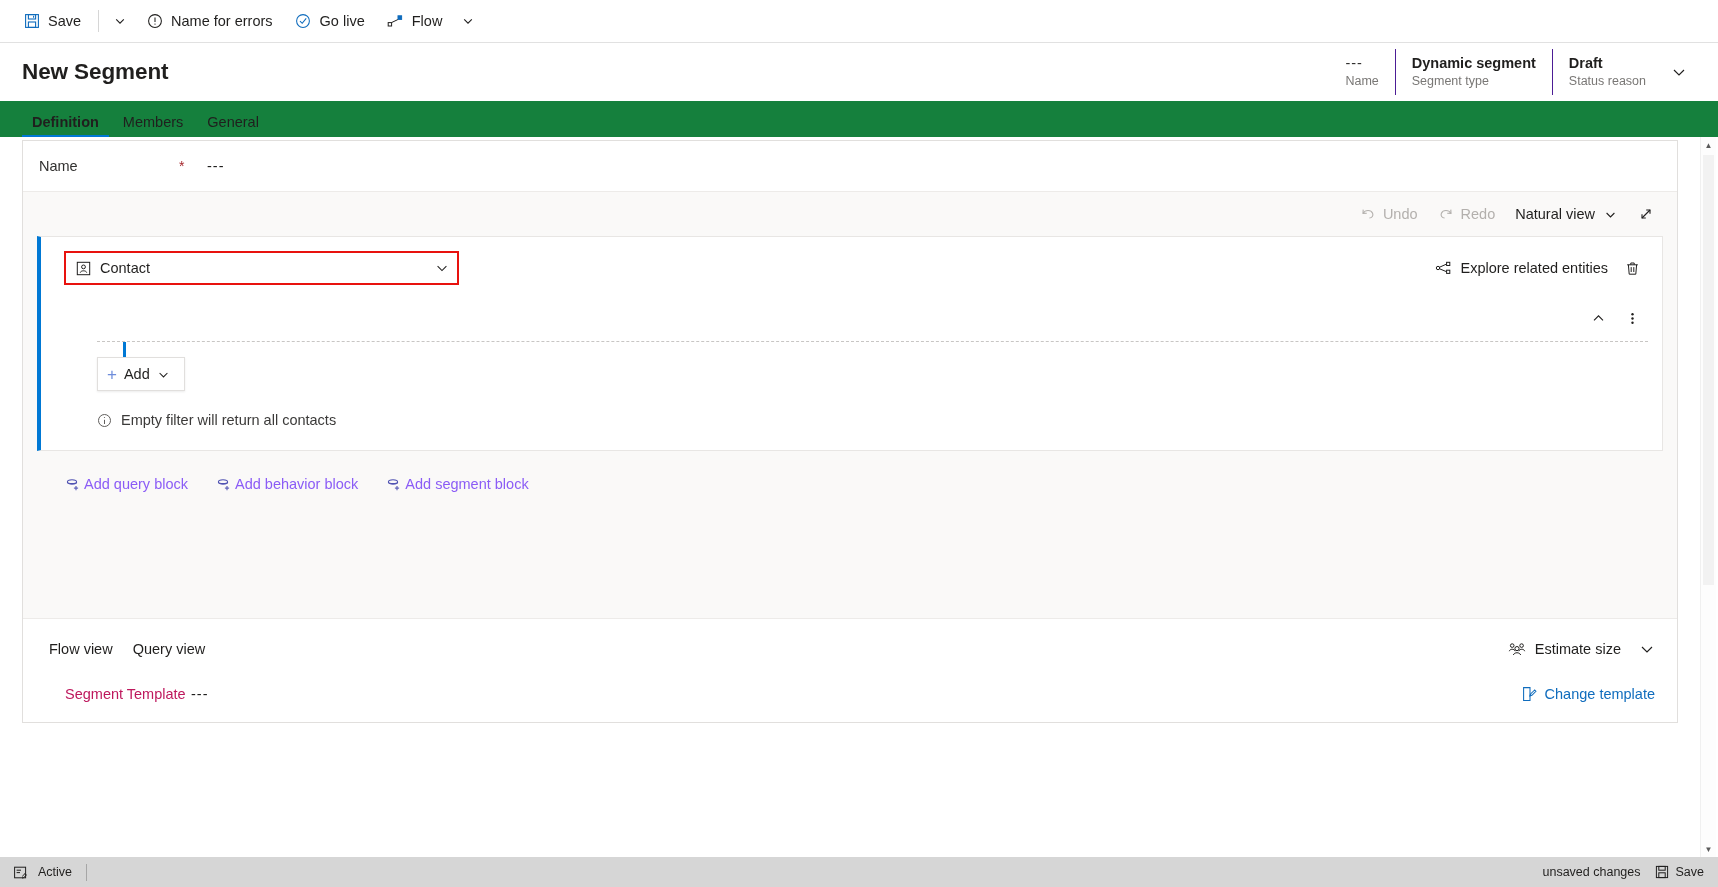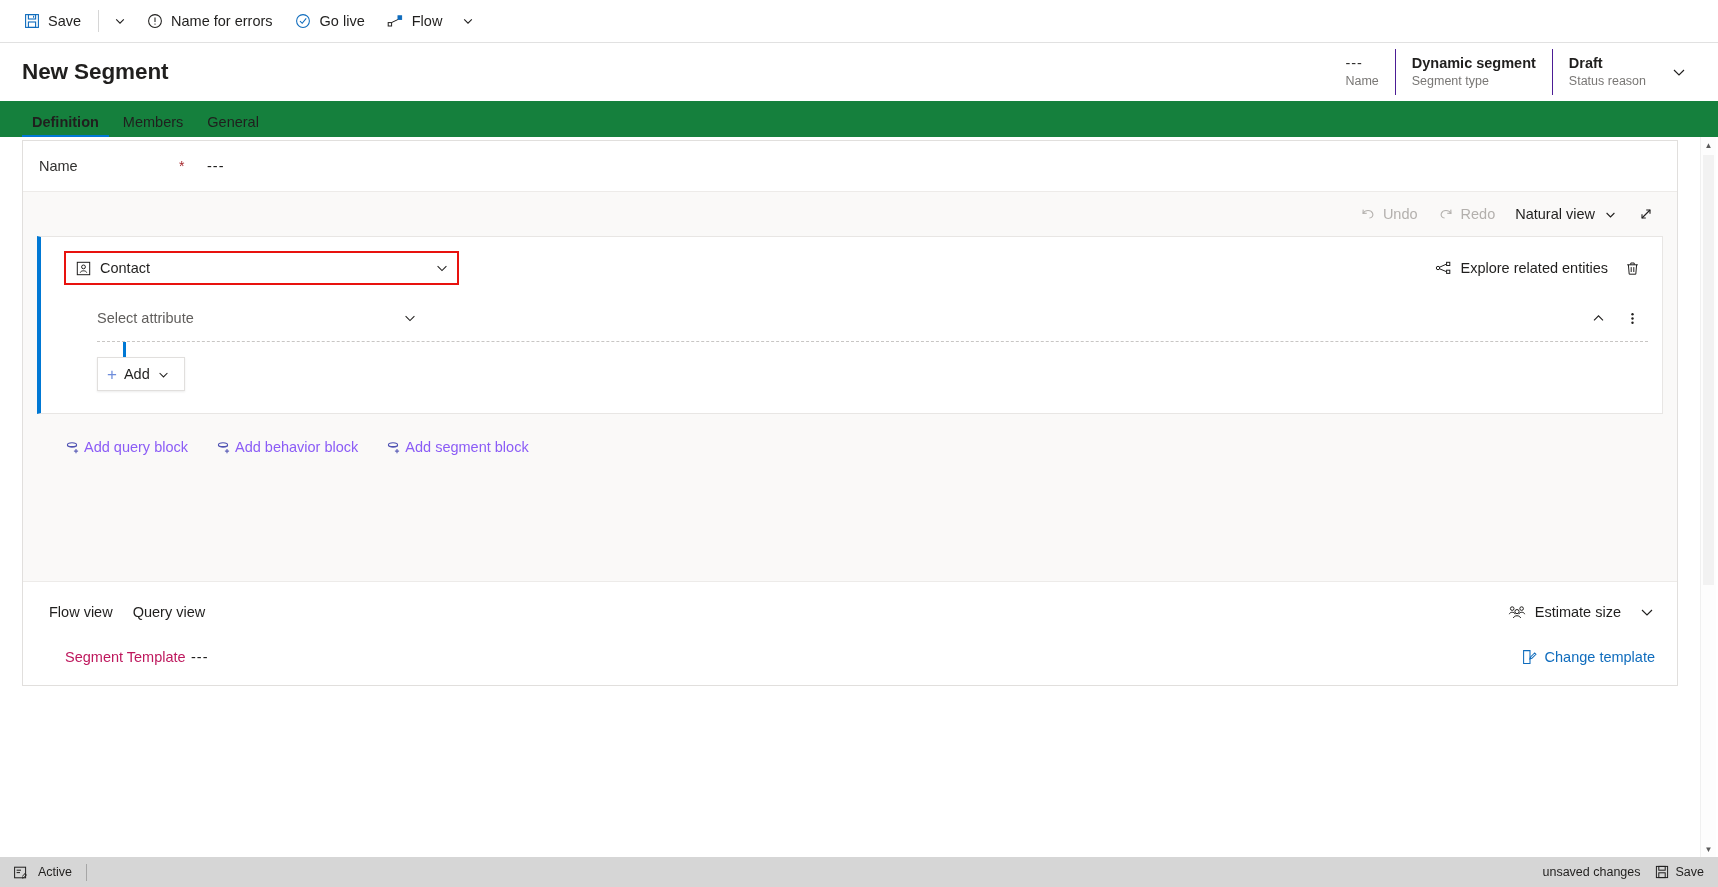--- a/index.html
+++ b/index.html
@@ -599,28 +599,20 @@
                       <path d="M5.8 3.7 L5.8 2.0 L9.2 2.0 L9.2 3.7"></path>
                       <line x1="6.2" y1="6.1" x2="6.2" y2="11.0"></line>
                       <line x1="8.8" y1="6.1" x2="8.8" y2="11.0"></line>
                     </svg>
                   </span>
                 </div>
               </div>
             </div>
 
             <div class="attr-row">
-              <div class="attr-select">
-                <span class="attr-placeholder">Select attribute</span>
-                <span>
-                  <svg width="14" height="14" viewBox="0 0 14 14" fill="none" stroke="#201f1e" stroke-width="1.05">
-                    <polyline points="2.6,5.2 7,9.6 11.4,5.2"></polyline>
-                  </svg>
-                </span>
-              </div>
               <div class="attr-actions">
                 <div class="icon-btn">
                   <span>
                     <svg width="15" height="15" viewBox="0 0 15 15" fill="none" stroke="#201f1e" stroke-width="1.1">
                       <polyline points="3,9.4 7.5,4.9 12,9.4"></polyline>
                     </svg>
                   </span>
                 </div>
                 <div class="icon-btn">
                   <span>
@@ -641,20 +633,30 @@
             <div class="add-btn">
               <span class="plus">+</span>
               <span class="lbl">Add</span>
               <span>
                 <svg width="13" height="13" viewBox="0 0 13 13" fill="none" stroke="#201f1e" stroke-width="1.05">
                   <polyline points="2.6,5 6.5,8.9 10.4,5"></polyline>
                 </svg>
               </span>
             </div>
 
+            <div class="emptyfilter">
+              <span>
+                <svg width="15" height="15" viewBox="0 0 15 15" fill="none" stroke="#605e5c" stroke-width="1.0">
+                  <circle cx="7.5" cy="7.5" r="6.0"></circle>
+                  <line x1="7.5" y1="6.8" x2="7.5" y2="11.0"></line>
+                  <circle cx="7.5" cy="4.5" r="0.6" fill="#605e5c" stroke="none"></circle>
+                </svg>
+              </span>
+              <span>Empty filter will return all contacts</span>
+            </div>
           </div>
 
           <div class="addblocks">
             <div class="addblock">
               <span>
                 <svg width="16" height="15" viewBox="0 0 16 15" fill="none" stroke="#4f52b2" stroke-width="1.05">
                   <ellipse cx="7.0" cy="4.9" rx="4.6" ry="2.2"></ellipse>
                   <path d="M2.4 4.9 C2.4 7.1 11.6 7.1 11.6 4.9"></path>
                   <line x1="11.0" y1="9.0" x2="11.0" y2="13.2"></line>
                   <line x1="8.9" y1="11.1" x2="13.1" y2="11.1"></line>

